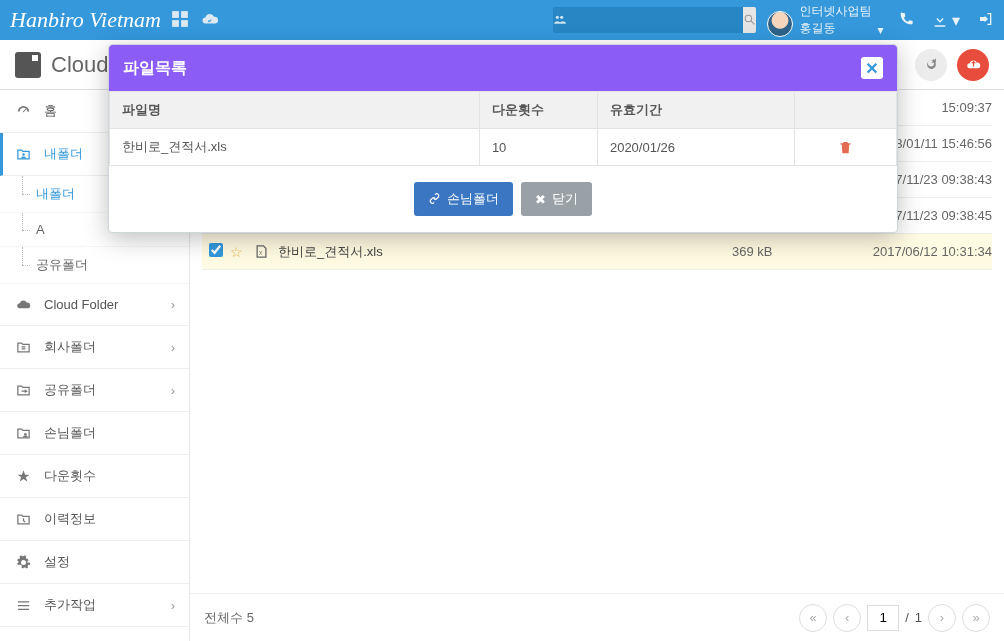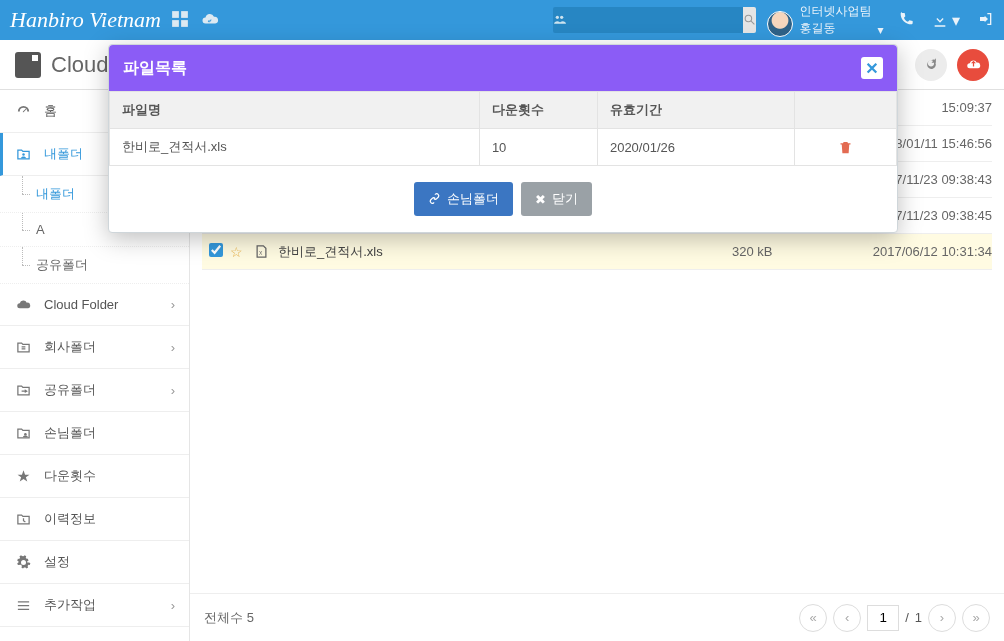--- a/index.html
+++ b/index.html
@@ -302,21 +302,21 @@
           <span class="date">2017/11/23 09:38:45</span>
         </div>
         <div class="row sel">
           <span class="cb"><input type="checkbox" checked="" style=""></span>
           <span class="star">☆</span>
           <span class="fico"><span><svg viewBox="0 0 24 24">
                 <path fill="none" stroke="#666" stroke-width="2" d="M5 3h10l4 4v14H5z"></path>
                 <text x="8" y="17" font-size="8" fill="#666">X</text>
               </svg></span></span>
           <span class="name">한비로_견적서.xls</span>
-          <span class="size">320 kB</span>
+          <span class="size">369 kB</span>
           <span class="date">2017/06/12 10:31:34</span>
         </div>
       </div>
     <div class="footer">
       <span class="total">
         <span>전체수</span>
         <span>5</span>
       </span>
       <div class="pager">
         <span class="pg-btn">«</span>

